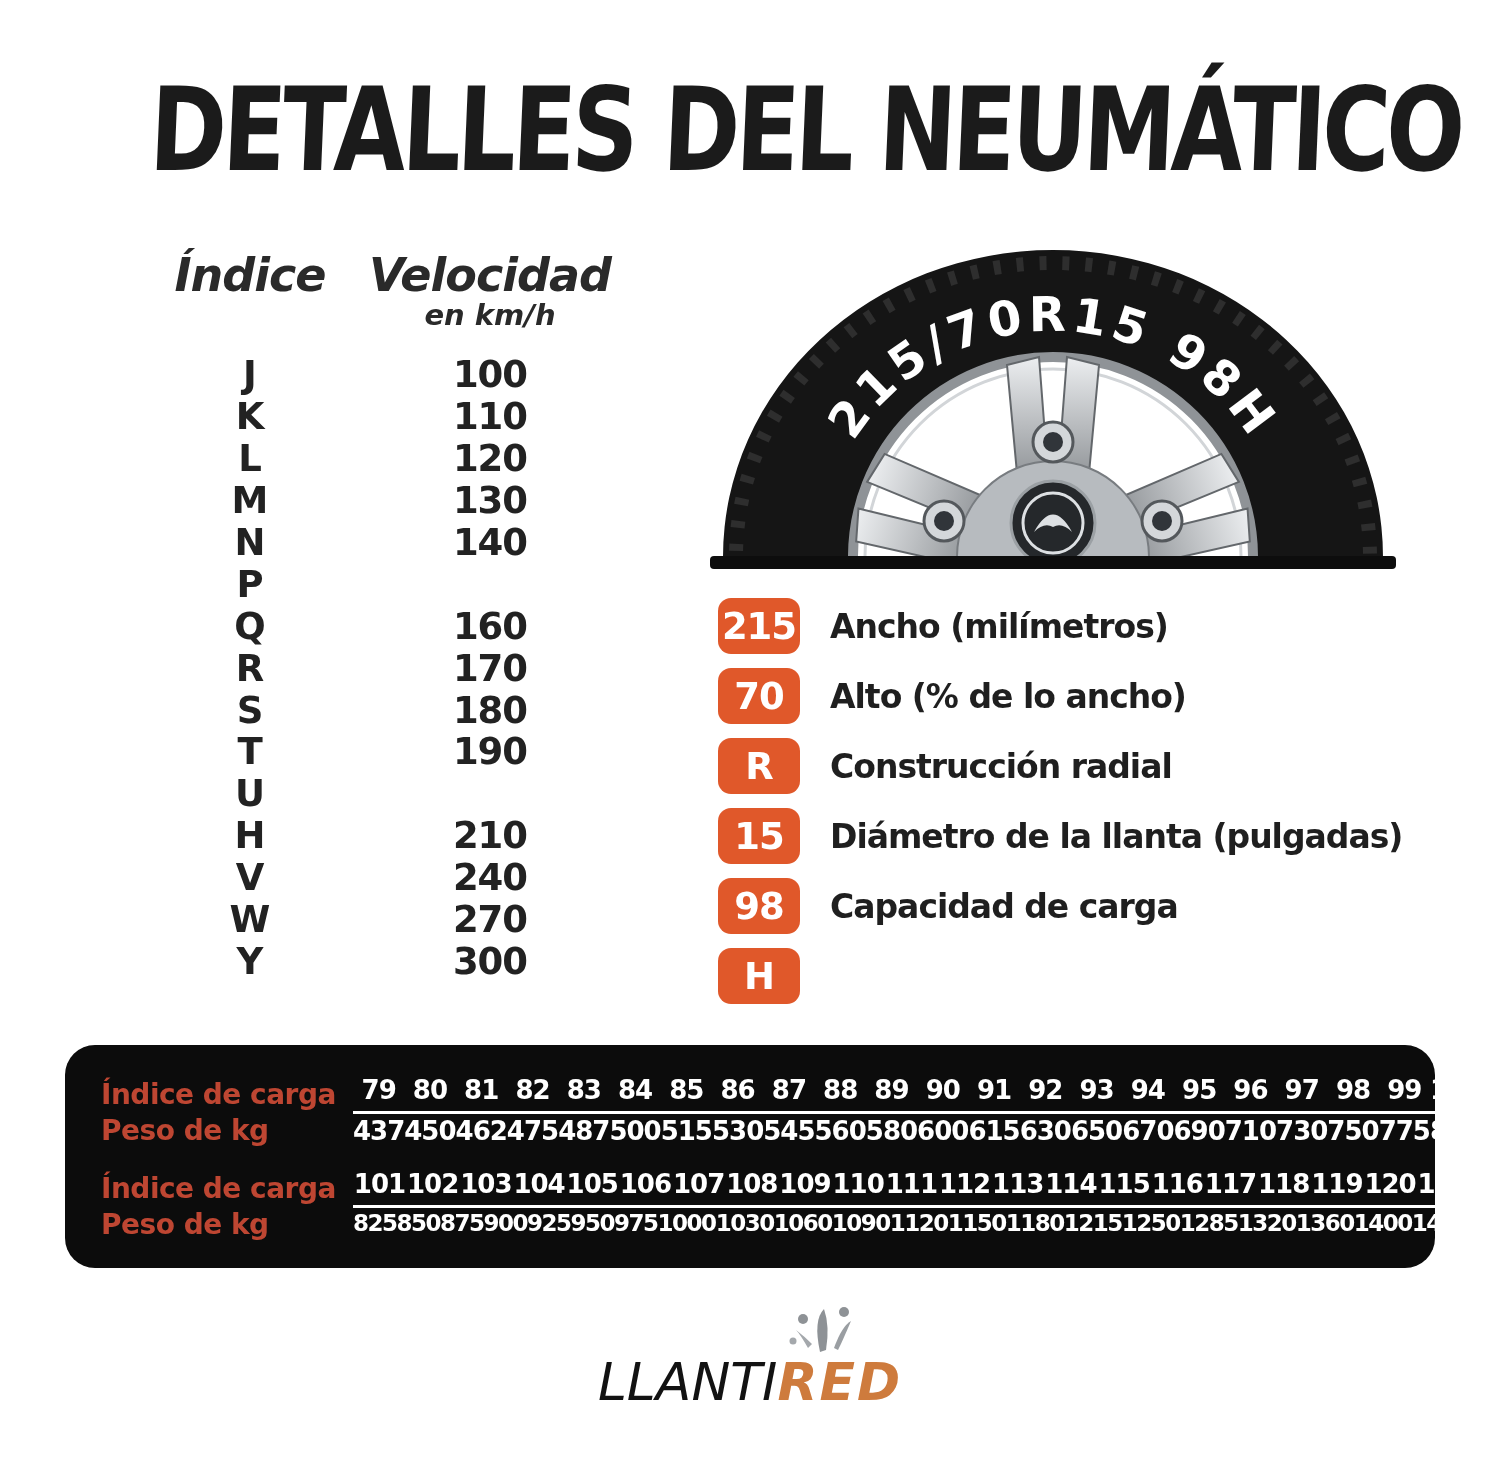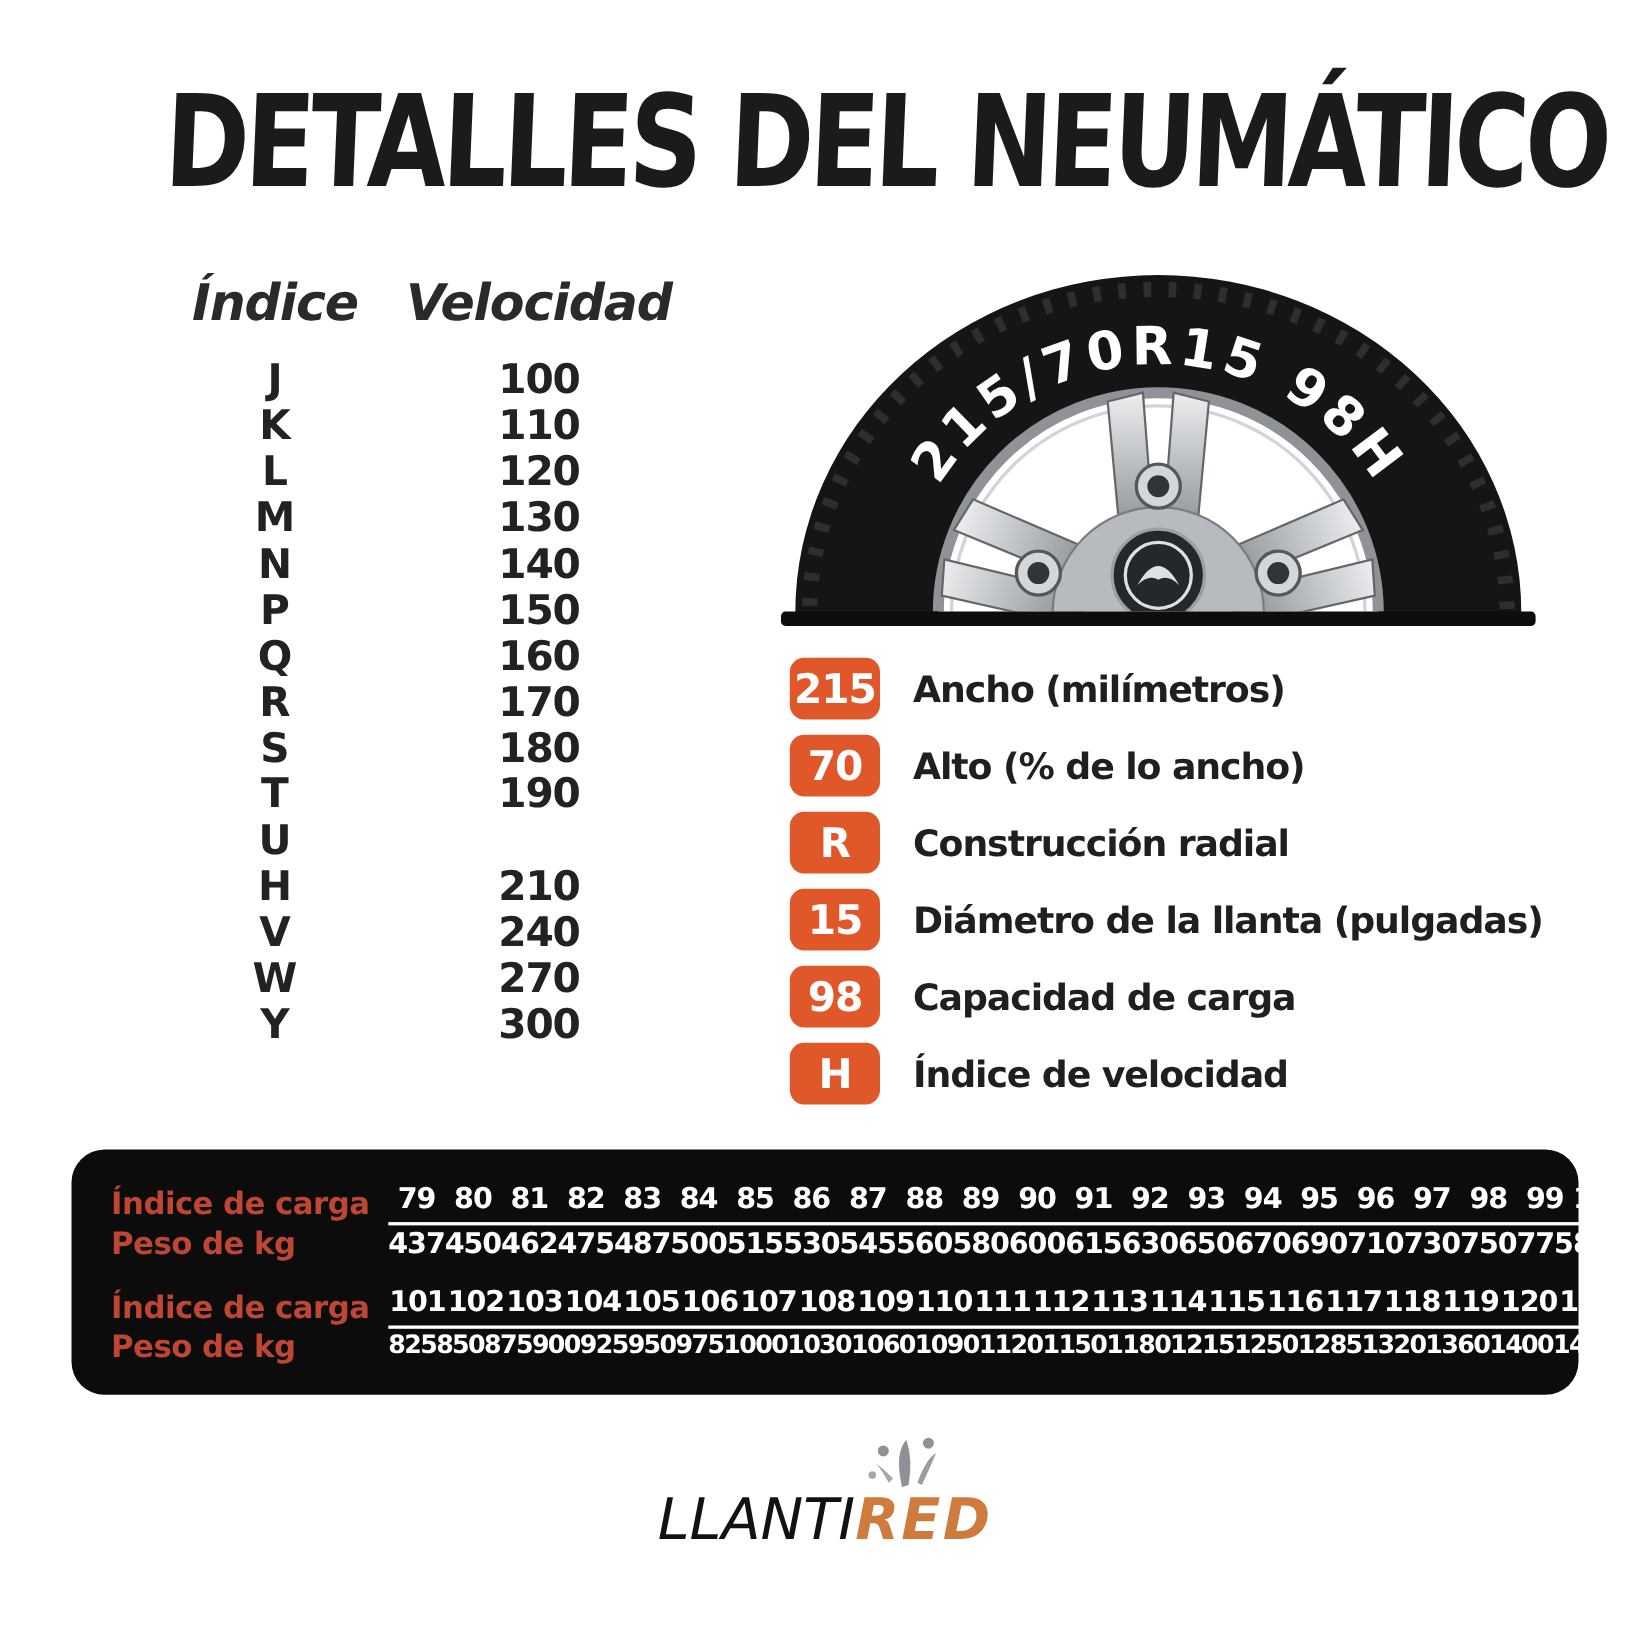--- a/index.html
+++ b/index.html
@@ -75,20 +75,21 @@
 
 <div class="canvas">
 
   <h1 class="title">DETALLES DEL NEUMÁTICO</h1>
 
   <div class="speed-table">
     <div class="speed-header">
       <div class="col-idx hdr">Índice</div>
       <div class="col-speed">
         <div class="hdr">Velocidad</div>
+        <div class="hdr-unit">en km/h</div>
       </div>
     </div>
     <div class="speed-rows">
         <div class="speed-row">
           <span class="col-idx letter">J</span>
           <span class="col-speed value">100</span>
         </div>
         <div class="speed-row">
           <span class="col-idx letter">K</span>
           <span class="col-speed value">110</span>
@@ -100,21 +101,20 @@
         <div class="speed-row">
           <span class="col-idx letter">M</span>
           <span class="col-speed value">130</span>
         </div>
         <div class="speed-row">
           <span class="col-idx letter">N</span>
           <span class="col-speed value">140</span>
         </div>
         <div class="speed-row">
           <span class="col-idx letter">P</span>
-          <span class="col-speed value">150</span>
         </div>
         <div class="speed-row">
           <span class="col-idx letter">Q</span>
           <span class="col-speed value">160</span>
         </div>
         <div class="speed-row">
           <span class="col-idx letter">R</span>
           <span class="col-speed value">170</span>
         </div>
         <div class="speed-row">
@@ -247,21 +247,20 @@
       <div class="legend-item">
         <span class="badge">15</span>
         <span class="legend-label">Diámetro de la llanta (pulgadas)</span>
       </div>
       <div class="legend-item">
         <span class="badge">98</span>
         <span class="legend-label">Capacidad de carga</span>
       </div>
       <div class="legend-item">
         <span class="badge">H</span>
-        <span class="legend-label">Índice de velocidad</span>
       </div>
     </div>
 
   <div class="load-panel">
       <div class="load-group">
         <div class="load-label">Índice de carga</div>
         <div class="num-row indices">
           <span class="cell">79</span>
           <span class="cell">80</span>
           <span class="cell">81</span>

